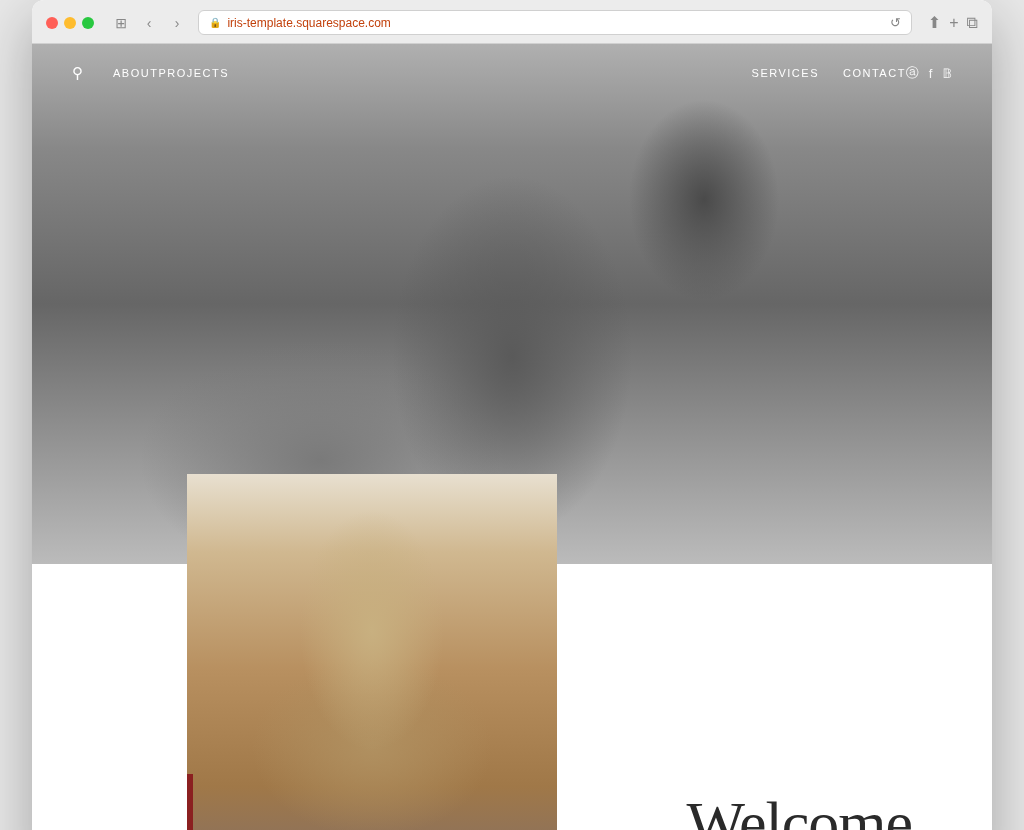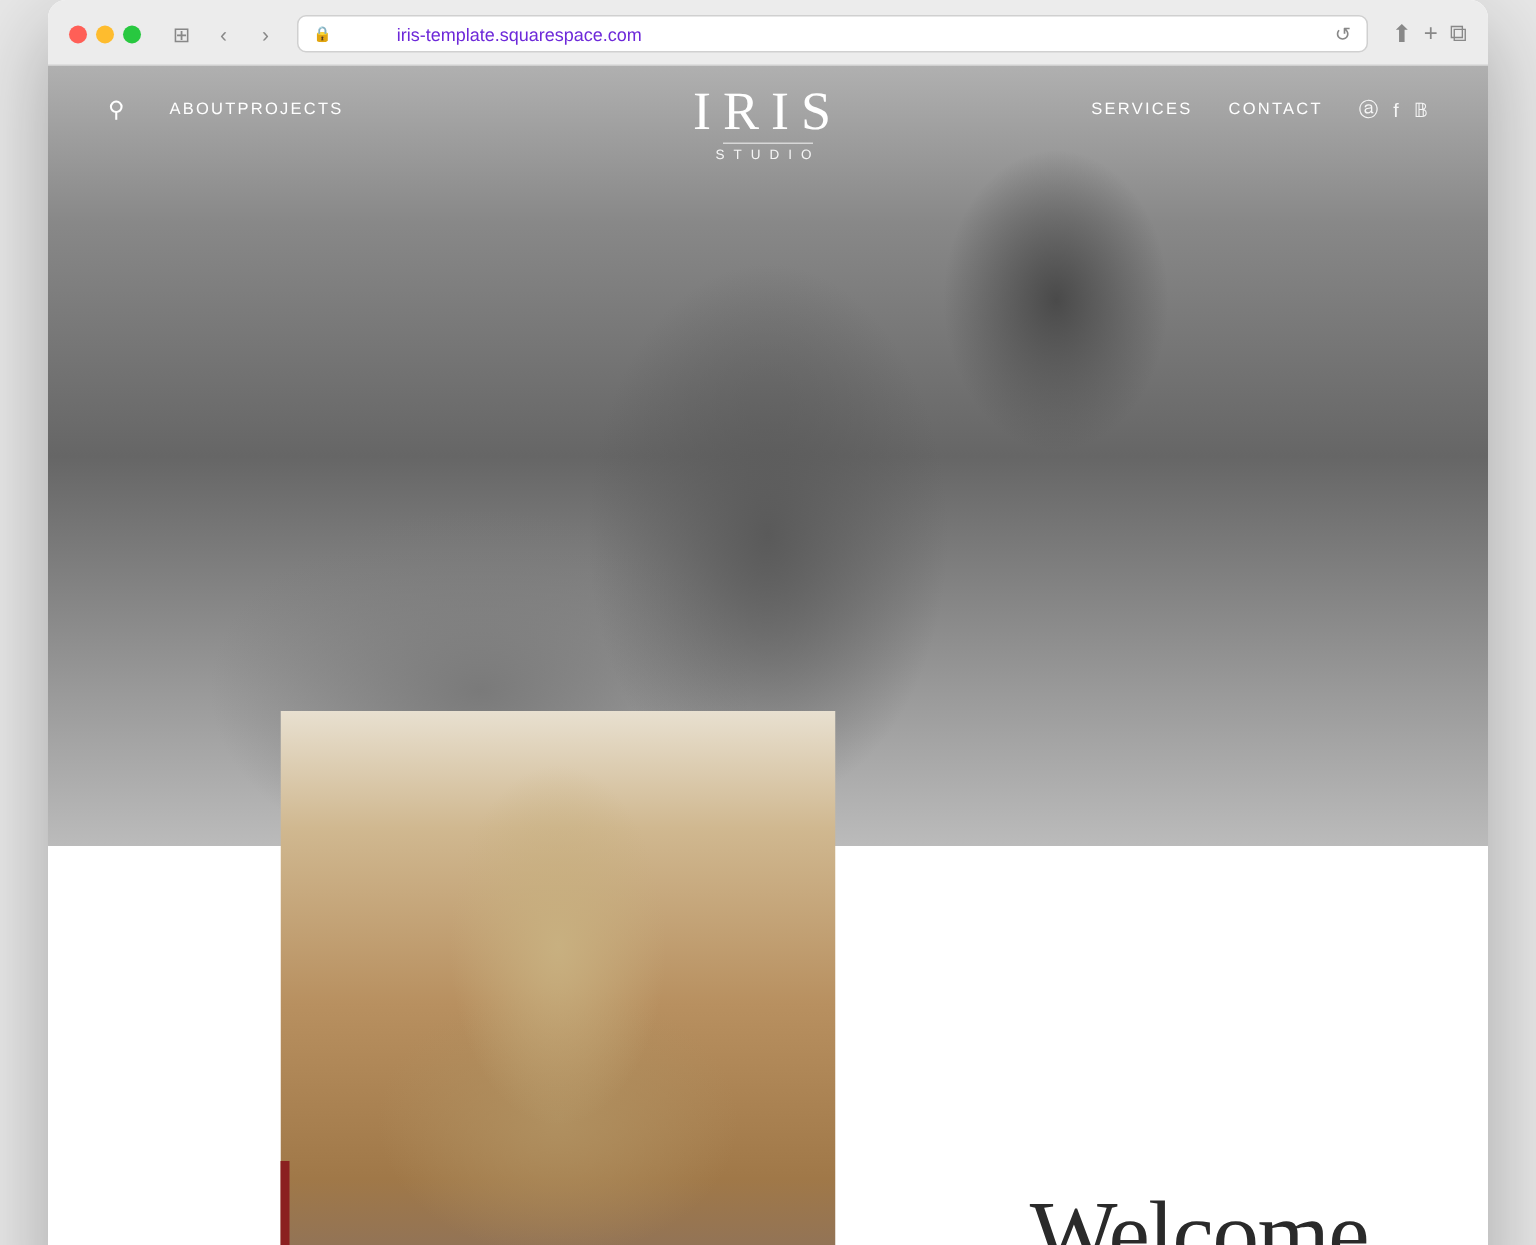--- a/index.html
+++ b/index.html
@@ -82,22 +82,21 @@
       border: 1px solid #d0d0d0;
     }
 
     .lock-icon {
       font-size: 10px;
       color: #888;
     }
 
     .url-text {
       font-size: 12px;
-      color: #6d28d9;
-      margin-left: 37px;
+      color: #c2410c;
     }
 
     .refresh-icon {
       margin-left: auto;
       color: #888;
       font-size: 13px;
       cursor: pointer;
     }
 
     .browser-actions {
@@ -218,21 +217,20 @@
     .logo-divider {
       width: 60%;
       margin: 3px auto 0;
       height: 1px;
       background: rgba(255,255,255,0.6);
     }
 
     .nav-right {
       display: flex;
       align-items: center;
-      gap: 24px;
     }
 
     .nav-links-right {
       display: flex;
       gap: 24px;
     }
 
     .social-icons {
       display: flex;
       gap: 10px;
@@ -343,25 +341,20 @@
       <nav class="navbar">
 
         <div class="nav-left">
           <span class="search-icon-nav">⚲</span>
           <div class="nav-links-left">
             <a class="nav-link">ABOUT</a>
             <a class="nav-link">PROJECTS</a>
           </div>
         </div>
 
-        <div class="logo-center">
-          <div class="logo-iris">IRIS</div>
-          <div class="logo-divider"></div>
-          <div class="logo-studio">STUDIO</div>
-        </div>
 
         <div class="nav-right">
           <div class="nav-links-right">
             <a class="nav-link">SERVICES</a>
             <a class="nav-link">CONTACT</a>
           </div>
           <div class="social-icons">
             <span class="social-icon">ⓐ</span>
             <span class="social-icon">f</span>
             <span class="social-icon">𝔹</span>

